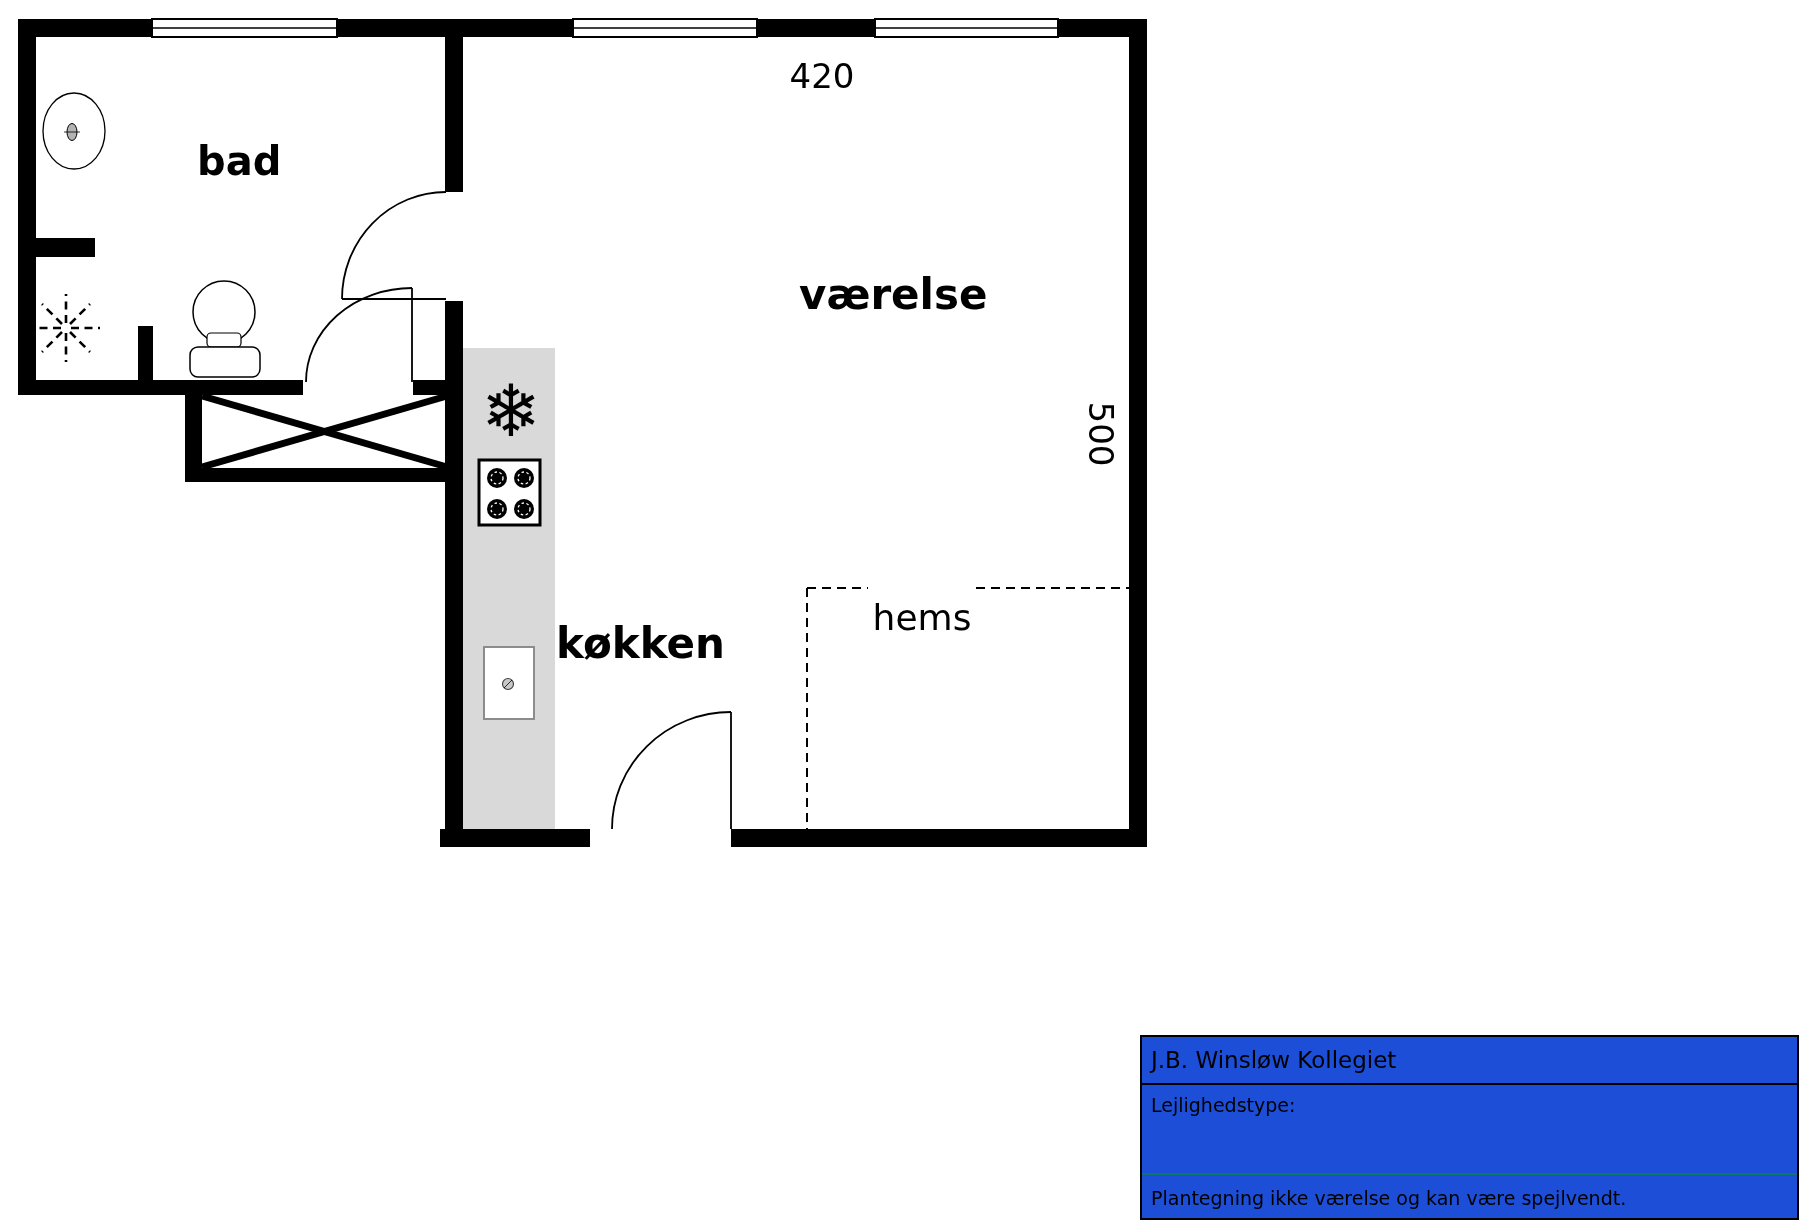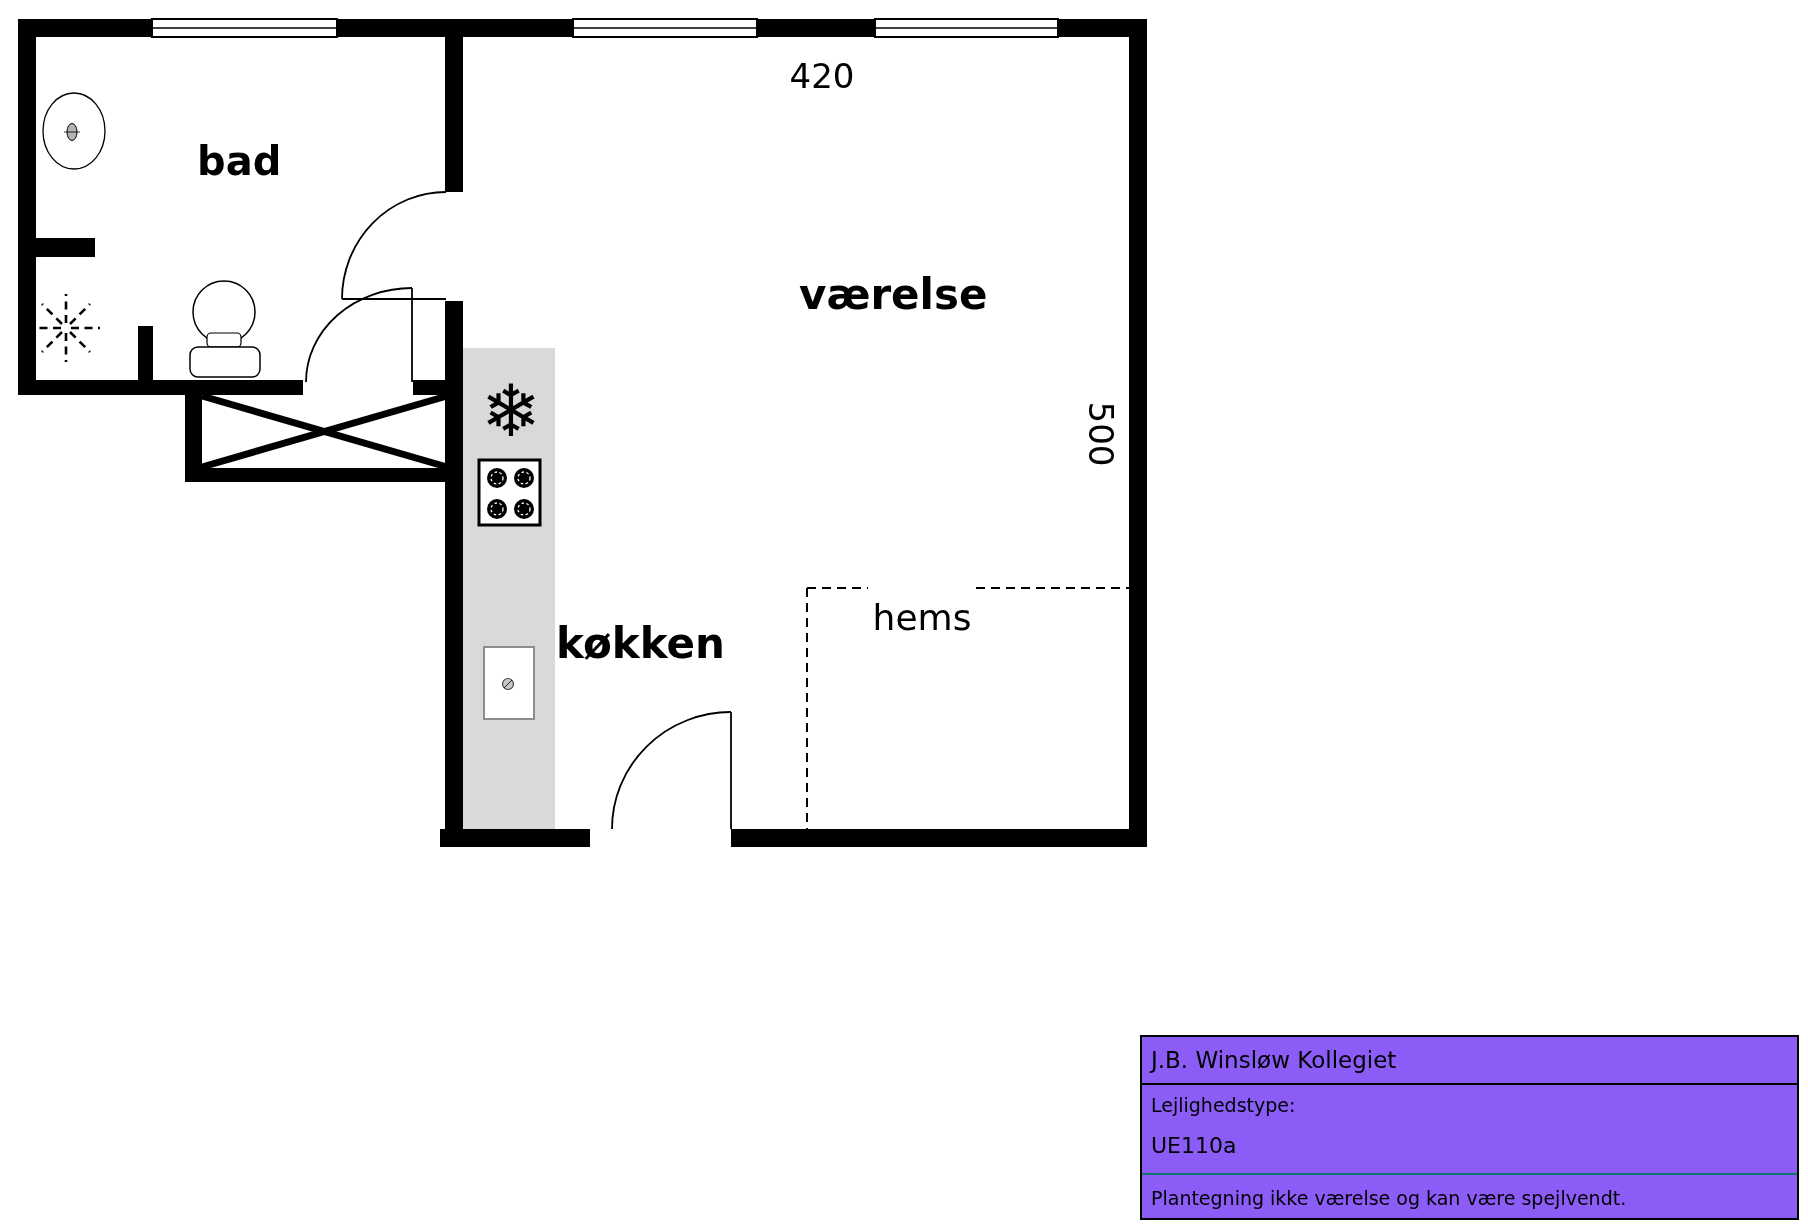--- a/index.html
+++ b/index.html
@@ -11,21 +11,21 @@
   .lbl{position:absolute;line-height:1;white-space:nowrap;color:#000;}
   .lbl.bold{font-weight:bold;}
   .lbl-bad{left:197px;top:141px;font-size:40px;}
   .lbl-vaerelse{left:799px;top:274px;font-size:42px;}
   .lbl-koekken{left:556px;top:623px;font-size:42px;}
   .lbl-hems{left:922px;top:600px;font-size:36px;transform:translateX(-50%);}
   .lbl-420{left:822px;top:59px;font-size:34px;transform:translateX(-50%);}
   .lbl-500{left:1101px;top:434px;font-size:34px;transform:translate(-50%,-50%) rotate(90deg);}
   .titleblock{
     position:absolute;left:1140px;top:1035px;width:659px;height:185px;
-    border:2px solid #000;background:#8b5cf6;box-sizing:border-box;
+    border:2px solid #000;background:#1d4ed8;box-sizing:border-box;
   }
   .tb-row1{height:46px;border-bottom:2px solid #000;font-size:23px;line-height:46px;padding-left:9px;}
   .tb-row2{height:88px;border-bottom:2px solid #0f766e;padding-left:9px;box-sizing:content-box;}
   .tb-type-label{font-size:19px;padding-top:9px;}
   .tb-type-value{font-size:22px;padding-top:17px;}
   .tb-row3{height:45px;display:flex;align-items:center;font-size:19px;padding-left:9px;}
 </style>
 </head>
 <body>
 
@@ -151,18 +151,17 @@
   <div class="lbl bold lbl-vaerelse">værelse</div>
   <div class="lbl bold lbl-koekken">køkken</div>
   <div class="lbl lbl-hems">hems</div>
   <div class="lbl lbl-420">420</div>
   <div class="lbl lbl-500">500</div>
 
   <div class="titleblock">
     <div class="tb-row1">J.B. Winsløw Kollegiet</div>
     <div class="tb-row2">
       <div class="tb-type-label">Lejlighedstype:</div>
-      <div class="tb-type-value">UE110a</div>
     </div>
     <div class="tb-row3">Plantegning ikke værelse og kan være spejlvendt.</div>
   </div>
 
 </div>
 
 </body></html>

